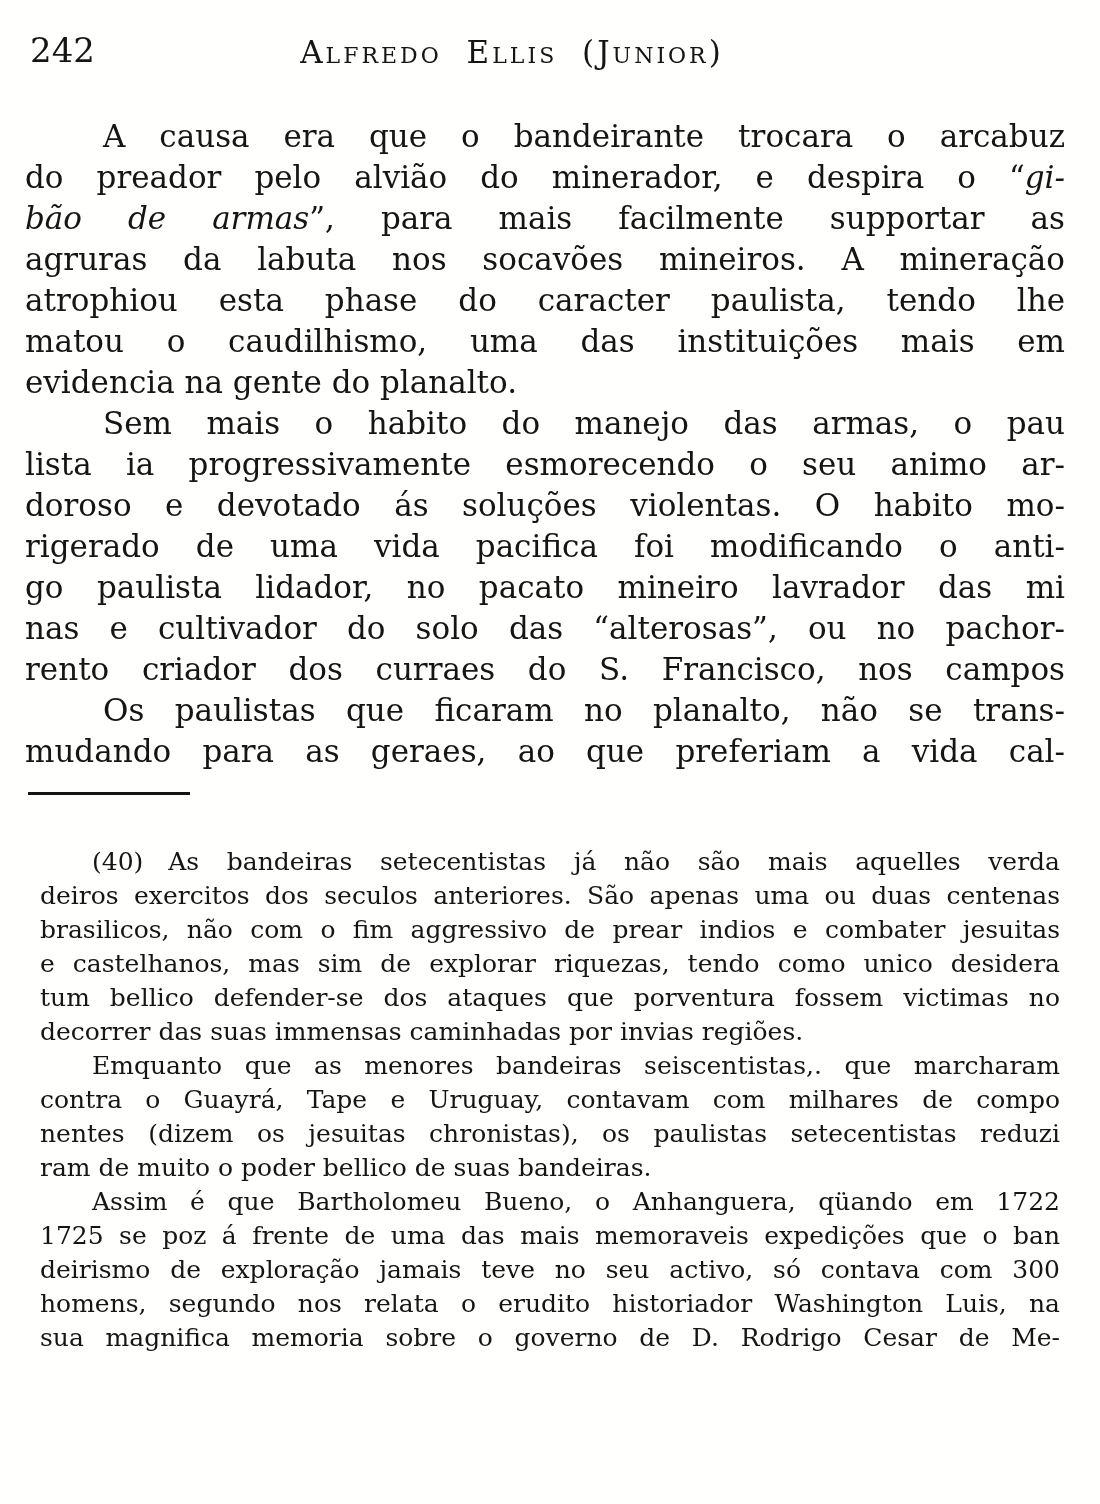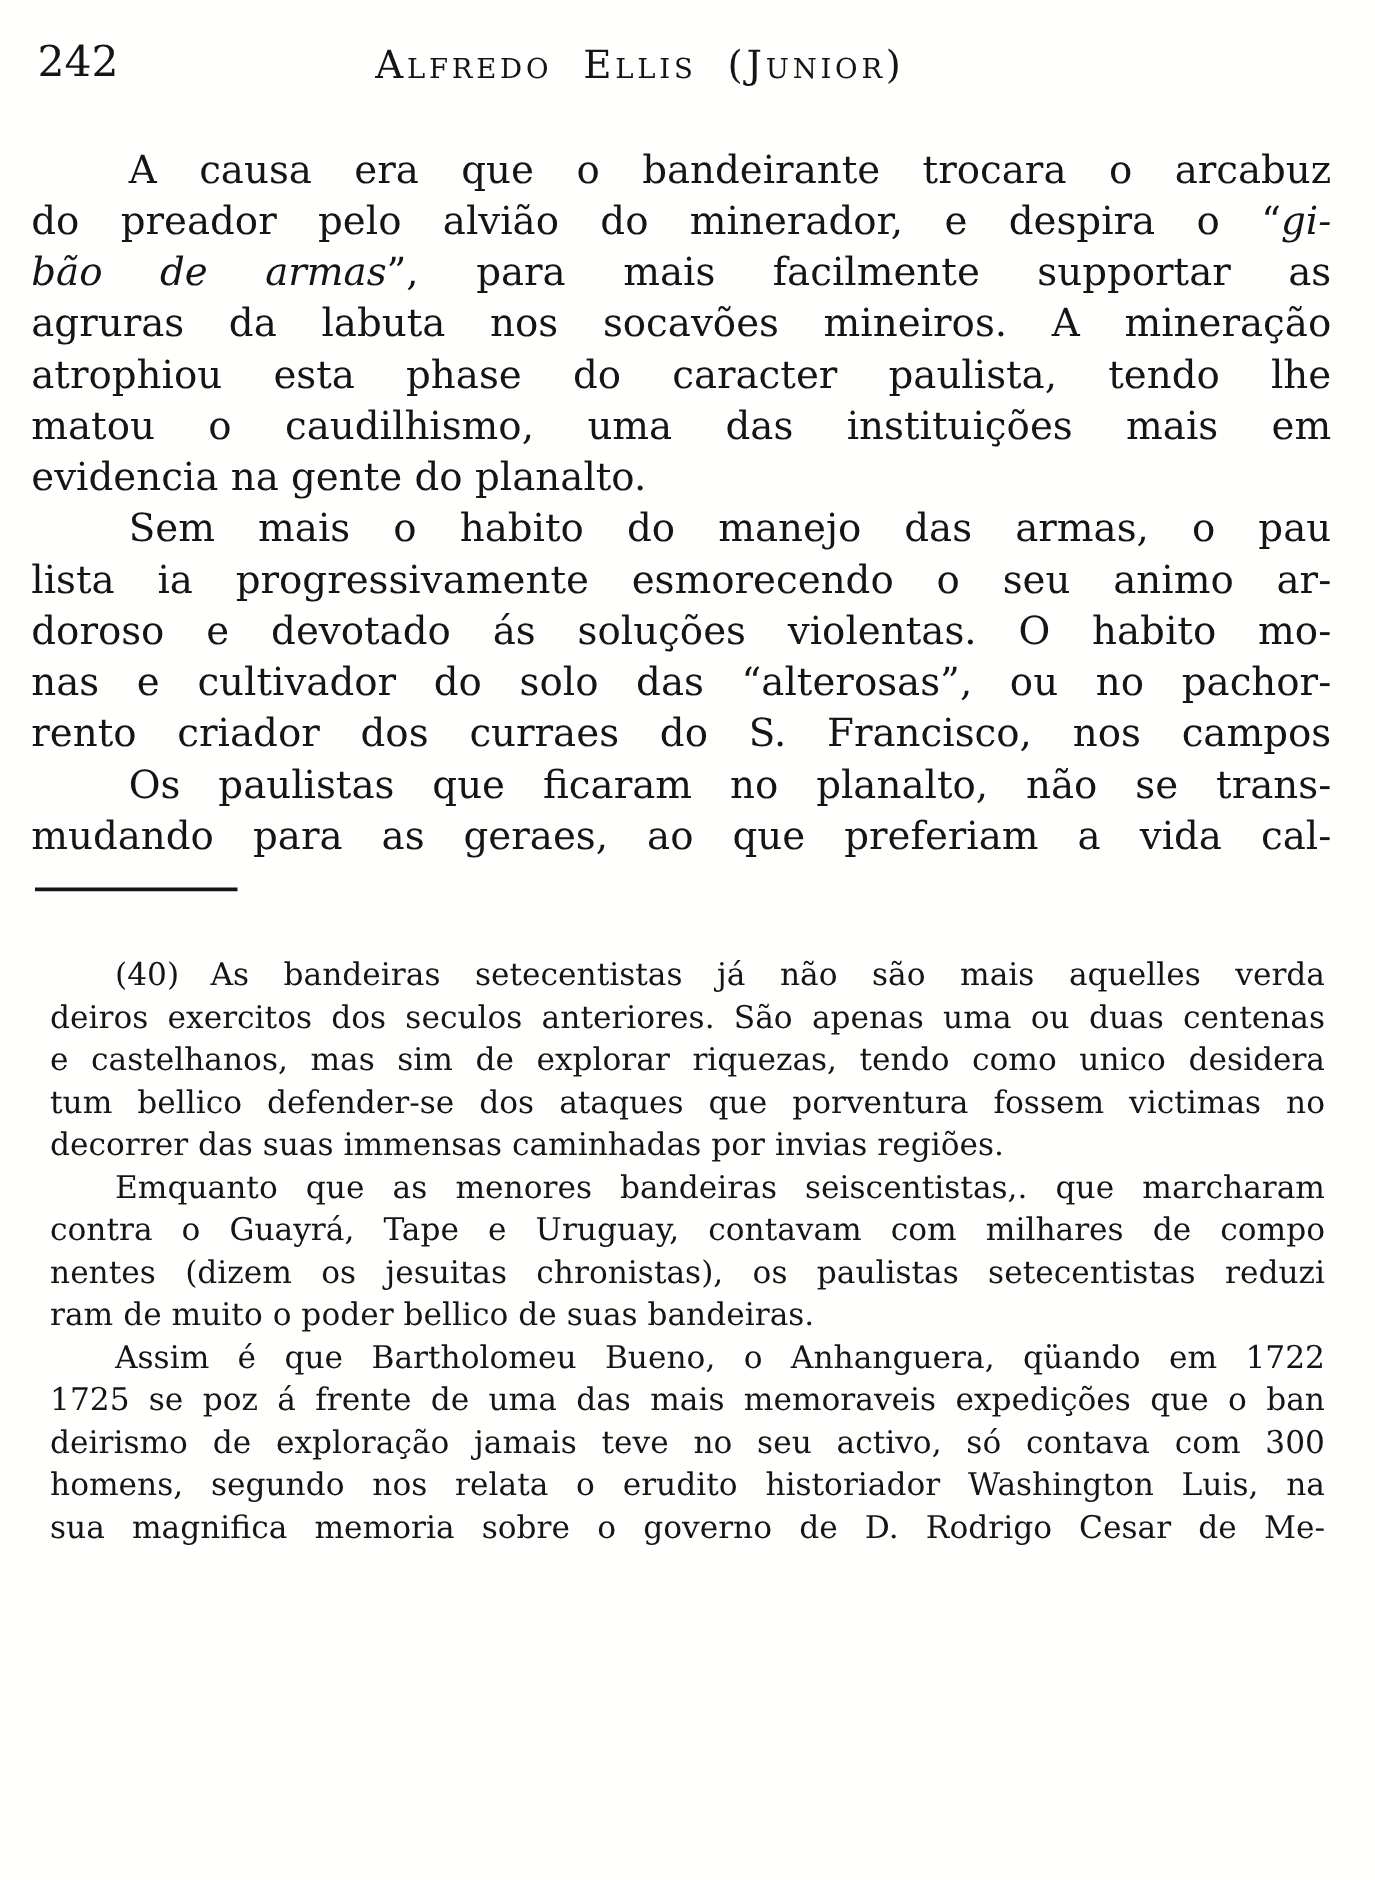--- a/index.html
+++ b/index.html
@@ -69,31 +69,34 @@
       <div class="line indent"><span>A causa era que o bandeirante trocara o arcabuz</span></div>
       <div class="line"><span>do preador pelo alvião do minerador, e despira o “</span><span class="it">gi-</span></div>
       <div class="line"><span class="it">bão de armas</span><span>”, para mais facilmente supportar as</span></div>
       <div class="line"><span>agruras da labuta nos socavões mineiros. A mineração</span></div>
       <div class="line"><span>atrophiou esta phase do caracter paulista, tendo lhe</span></div>
       <div class="line"><span>matou o caudilhismo, uma das instituições mais em</span></div>
       <div class="line end"><span>evidencia na gente do planalto.</span></div>
       <div class="line indent"><span>Sem mais o habito do manejo das armas, o pau</span></div>
       <div class="line"><span>lista ia progressivamente esmorecendo o seu animo ar-</span></div>
       <div class="line"><span>doroso e devotado ás soluções violentas. O habito mo-</span></div>
+      <div class="line"><span>rigerado de uma vida pacifica foi modificando o anti-</span></div>
+      <div class="line"><span>go paulista lidador, no pacato mineiro lavrador das mi</span></div>
       <div class="line"><span>nas e cultivador do solo das “alterosas”, ou no pachor-</span></div>
       <div class="line"><span>rento criador dos curraes do S. Francisco, nos campos</span></div>
       <div class="line indent"><span>Os paulistas que ficaram no planalto, não se trans-</span></div>
       <div class="line"><span>mudando para as geraes, ao que preferiam a vida cal-</span></div>
     </div>
 
   <div class="footnote-rule"></div>
 
   <div class="footnotes">
       <div class="line indent"><span>(40) As bandeiras setecentistas já não são mais aquelles verda</span></div>
       <div class="line"><span>deiros exercitos dos seculos anteriores. São apenas uma ou duas centenas</span></div>
+      <div class="line"><span>brasilicos, não com o fim aggressivo de prear indios e combater jesuitas</span></div>
       <div class="line"><span>e castelhanos, mas sim de explorar riquezas, tendo como unico desidera</span></div>
       <div class="line"><span>tum bellico defender-se dos ataques que porventura fossem victimas no</span></div>
       <div class="line end"><span>decorrer das suas immensas caminhadas por invias regiões.</span></div>
       <div class="line indent"><span>Emquanto que as menores bandeiras seiscentistas,. que marcharam</span></div>
       <div class="line"><span>contra o Guayrá, Tape e Uruguay, contavam com milhares de compo</span></div>
       <div class="line"><span>nentes (dizem os jesuitas chronistas), os paulistas setecentistas reduzi</span></div>
       <div class="line end"><span>ram de muito o poder bellico de suas bandeiras.</span></div>
       <div class="line indent"><span>Assim é que Bartholomeu Bueno, o Anhanguera, qüando em 1722</span></div>
       <div class="line"><span>1725 se poz á frente de uma das mais memoraveis expedições que o ban</span></div>
       <div class="line"><span>deirismo de exploração jamais teve no seu activo, só contava com 300</span></div>

